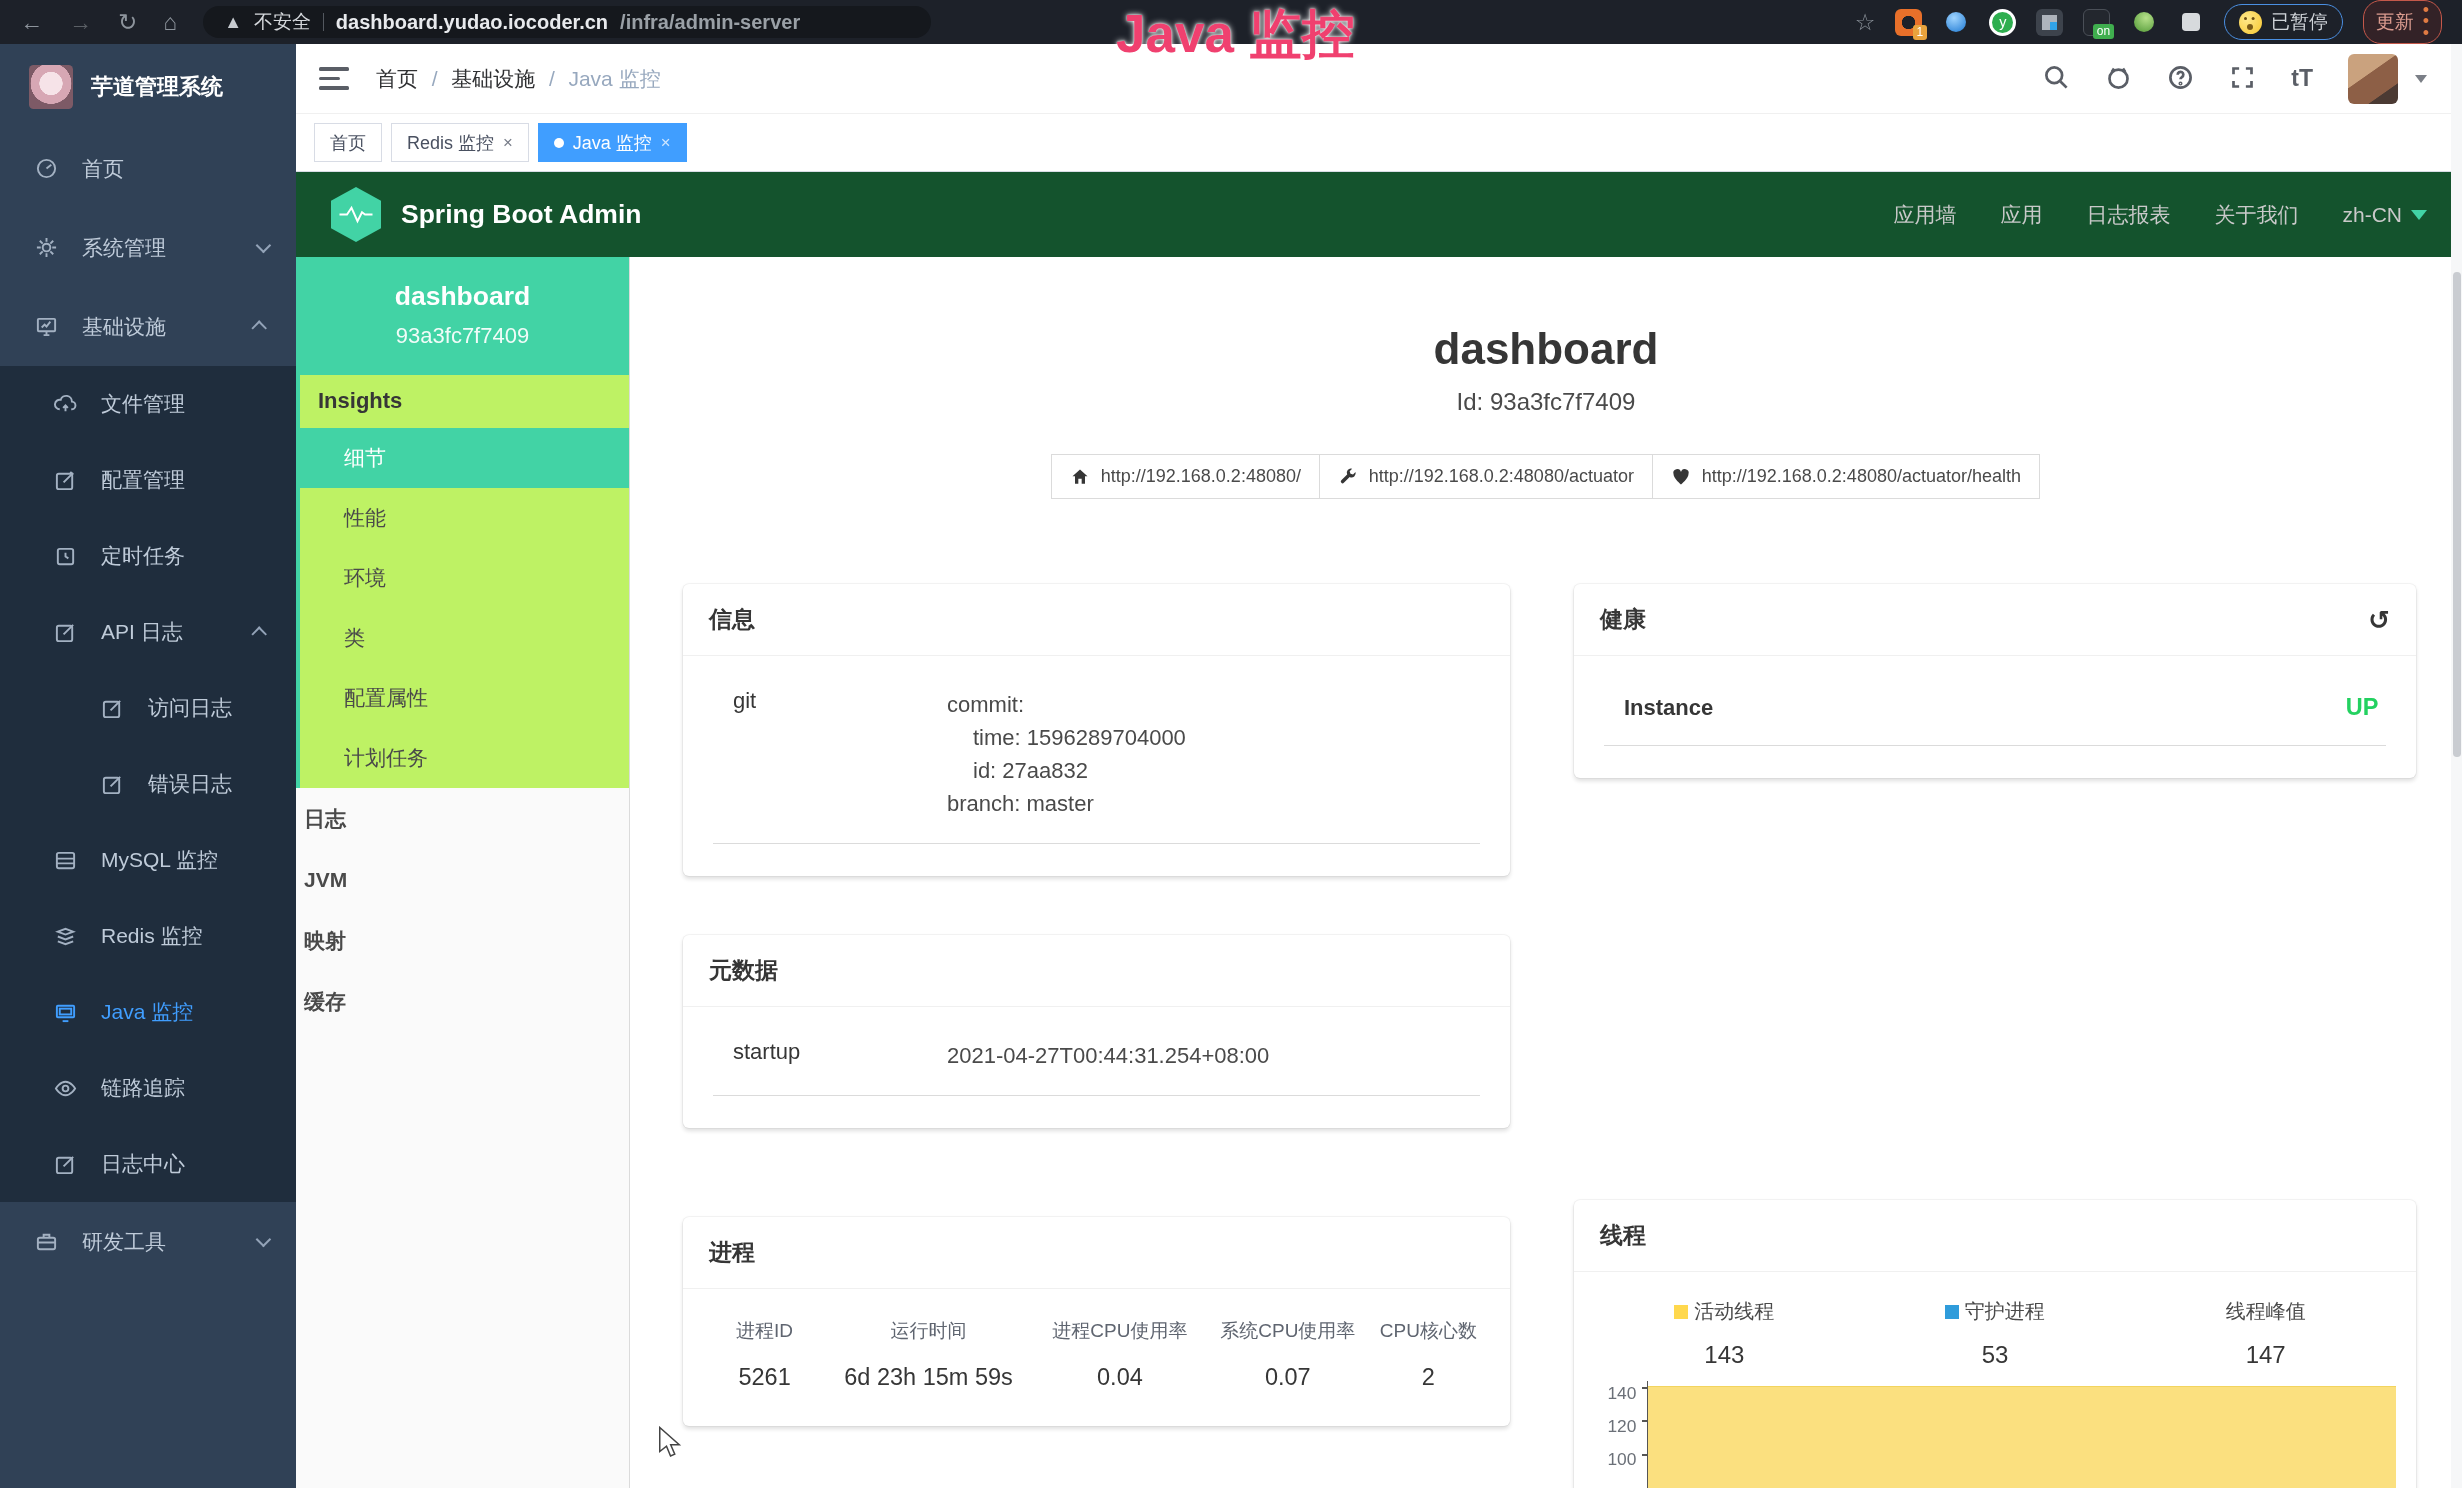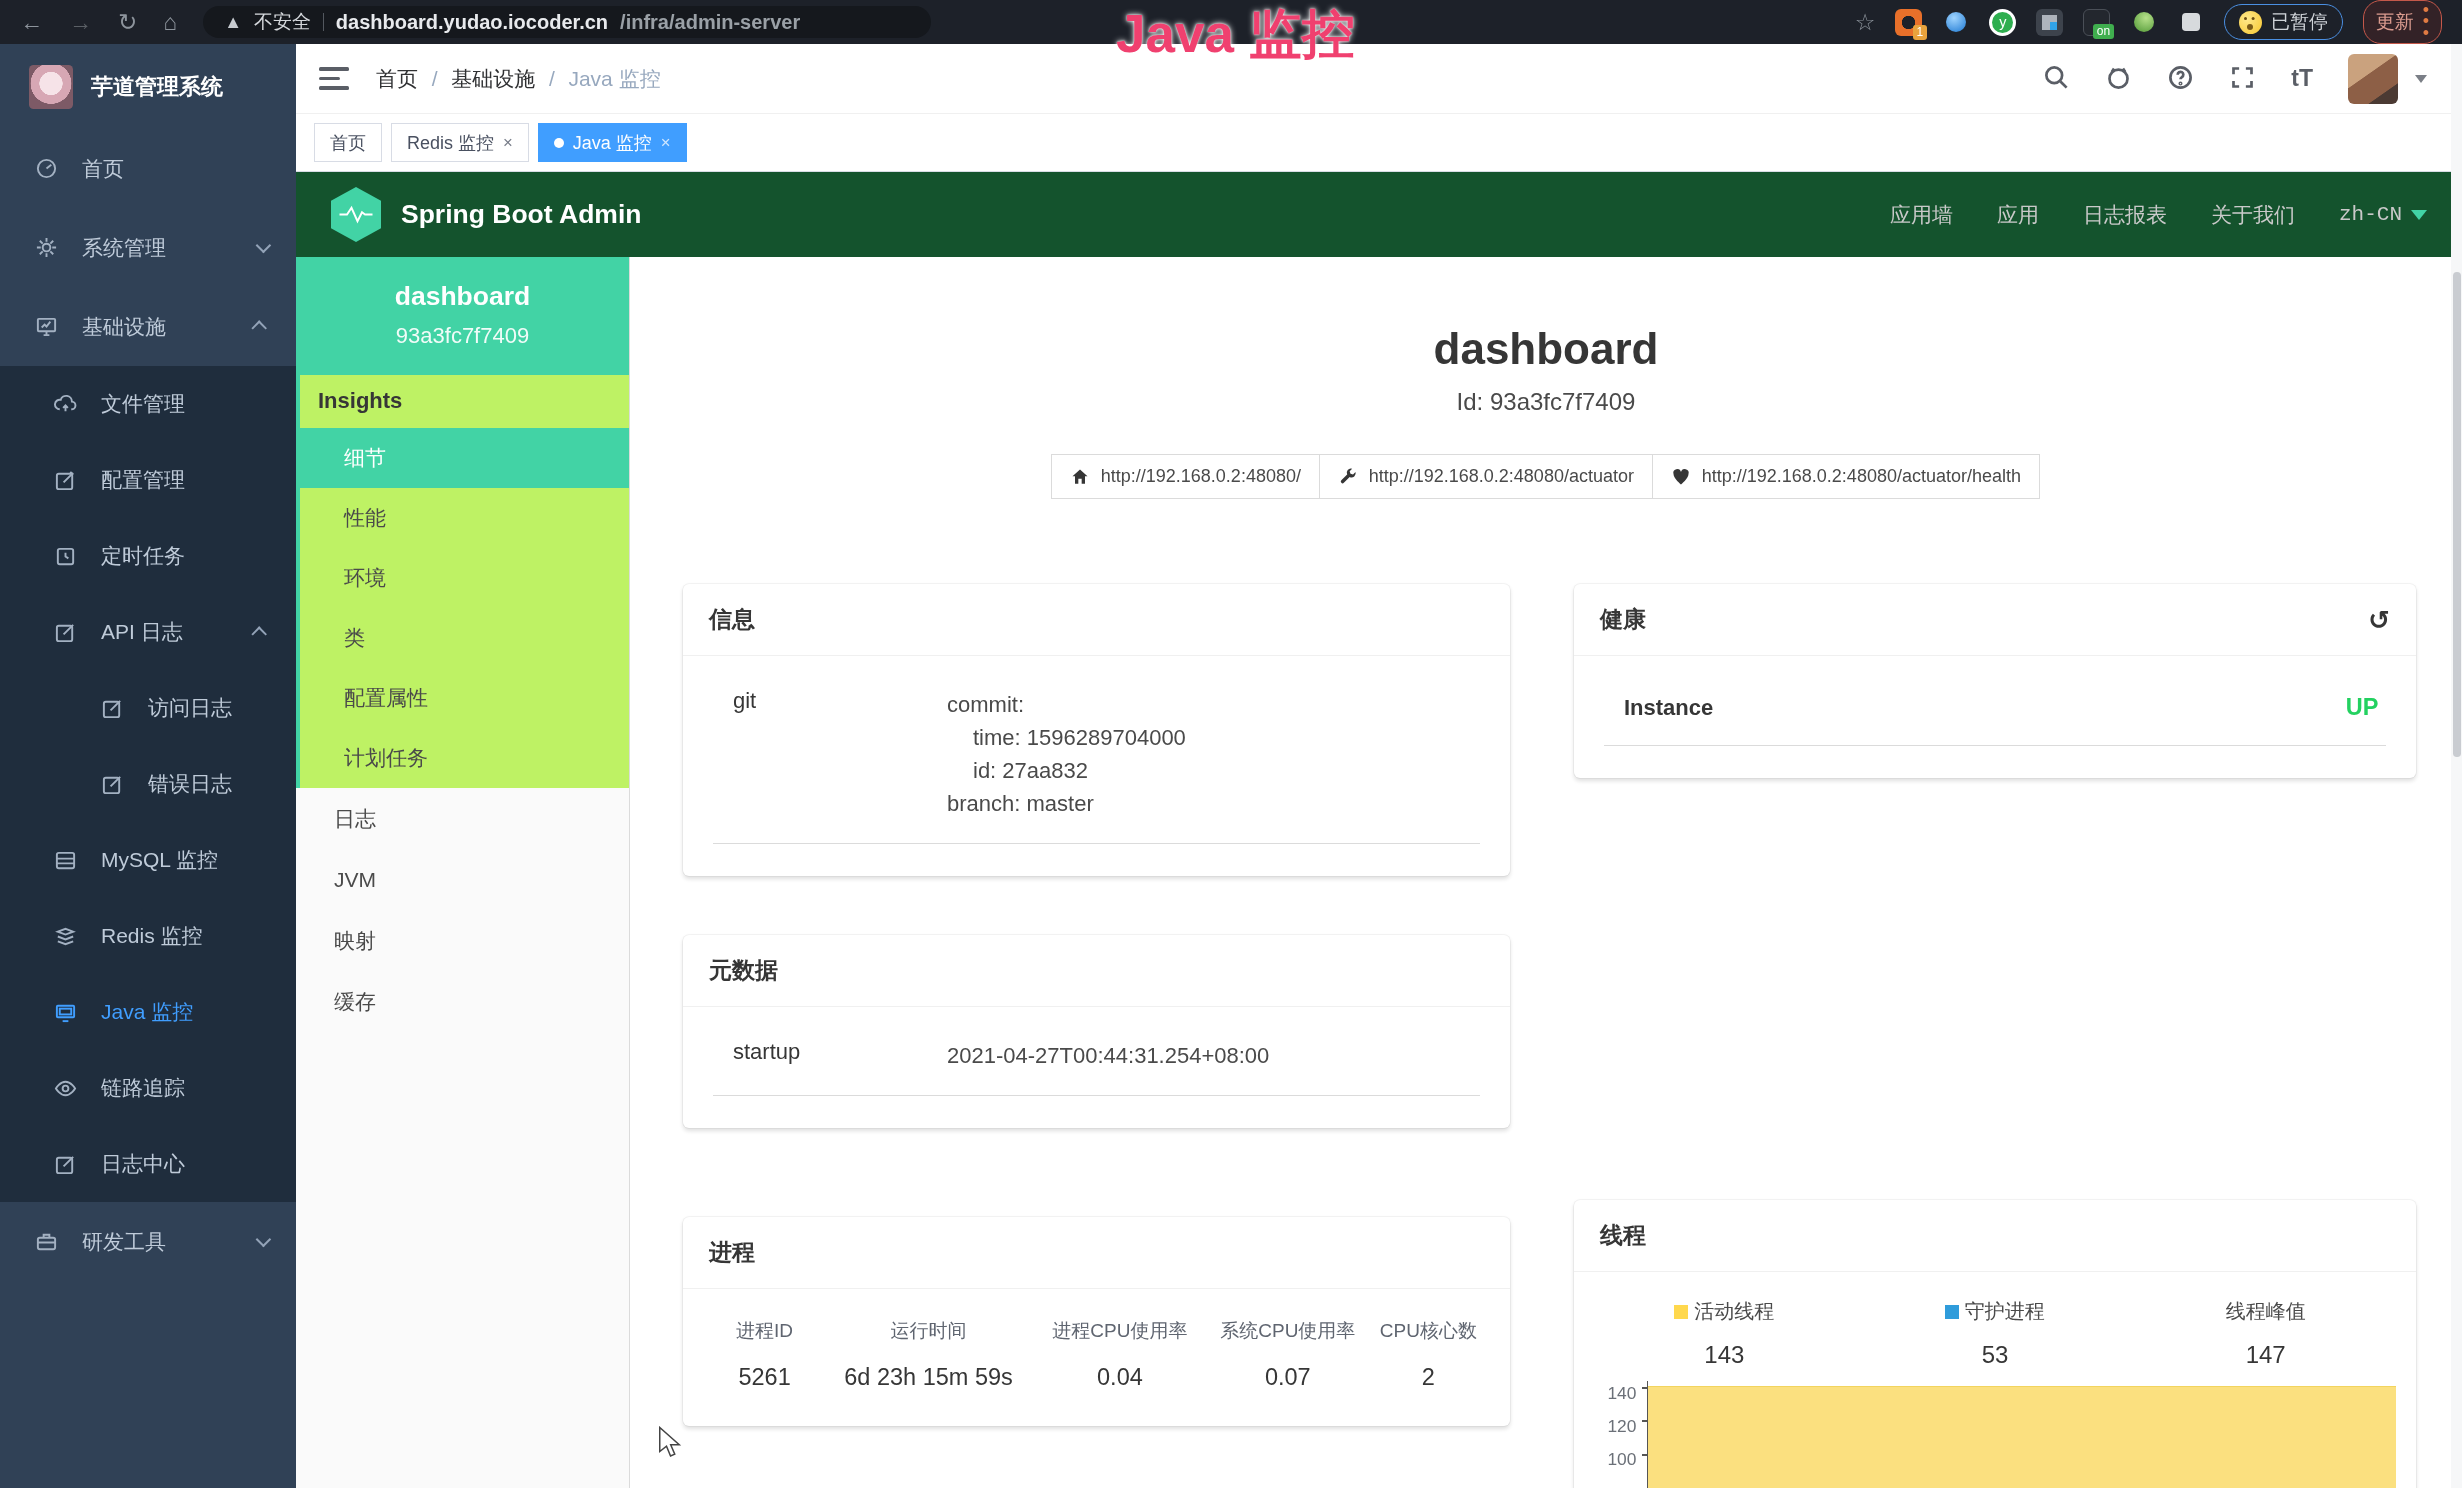--- a/index.html
+++ b/index.html
@@ -76,33 +76,33 @@
   .tab .x{font-size:16.7px;opacity:.75;}
 
   
   .sba{flex:1;display:flex;flex-direction:column;min-height:0;}
   .sba-header{height:85px;background:#14532d;display:flex;align-items:center;padding:8px 35px;flex-shrink:0;}
   .hexagon{width:50px;height:55px;background:var(--sba-green);clip-path:polygon(50% 0,100% 25%,100% 75%,50% 100%,0 75%,0 25%);display:flex;align-items:center;justify-content:center;margin-right:20px;}
   .hexagon svg{width:36px;height:23px;}
   .sba-title{color:#fff;font-size:26.5px;font-weight:bold;}
   .sba-nav{margin-left:auto;display:flex;align-items:center;gap:44px;font-size:21px;color:#c9c9c9;}
   .sba-nav .link{cursor:pointer;}
-  .locale{display:flex;align-items:center;gap:9px;cursor:pointer;font-family:Liberation Mono, monospace;}
+  .locale{display:flex;align-items:center;gap:9px;cursor:pointer;}
   .green-caret{width:0;height:0;border-left:8.3px solid transparent;border-right:8.3px solid transparent;border-top:10px solid var(--sba-green);}
 
   .sba-body{flex:1;display:flex;min-height:0;}
   .sba-side{width:334px;background:#fafafa;border-right:0.8px solid #dbdbdb;flex-shrink:0;font-size:21px;color:#4a4a4a;}
   .instance-head{background:var(--sba-green);color:#fff;text-align:center;padding:24px 7.6px 26px;cursor:pointer;}
   .inst-name{font-size:26.5px;font-weight:bold;}
   .inst-id{font-size:22px;margin-top:10.6px;color:rgba(255,255,255,.92);}
   .insights{border-left:4.6px solid var(--sba-green);background:#bef264;}
   .insights-title{padding:13.7px 0 13.7px 18px;font-weight:bold;color:#363636;font-size:22px;}
   .ins-item{height:60px;line-height:60px;padding-left:44px;cursor:pointer;}
   .ins-item.active{background:var(--sba-green);color:#fff;}
-  .side-item{height:61px;line-height:61px;padding-left:38px;cursor:pointer;}
+  .side-item{height:61px;line-height:61px;padding-left:8px;cursor:pointer;font-weight:bold;}
 
   .sba-main{flex:1;background:#fff;overflow:hidden;position:relative;}
   .main-head{text-align:center;padding-top:67px;}
   .main-title{font-size:44px;font-weight:bold;color:#363636;}
   .main-id{font-size:24px;color:#4a4a4a;margin-top:13.7px;}
   .chips{display:flex;justify-content:center;margin-top:38px;}
   .chip{display:flex;align-items:center;gap:10.6px;border:0.8px solid #dbdbdb;background:#fff;padding:11.4px 18px;font-size:18px;color:#4a4a4a;margin-left:-0.8px;cursor:pointer;}
   .chip svg{width:20px;height:20px;fill:#363636;}
 
   .cards{display:flex;gap:64px;padding-left:53px;margin-top:85px;align-items:flex-start;}

